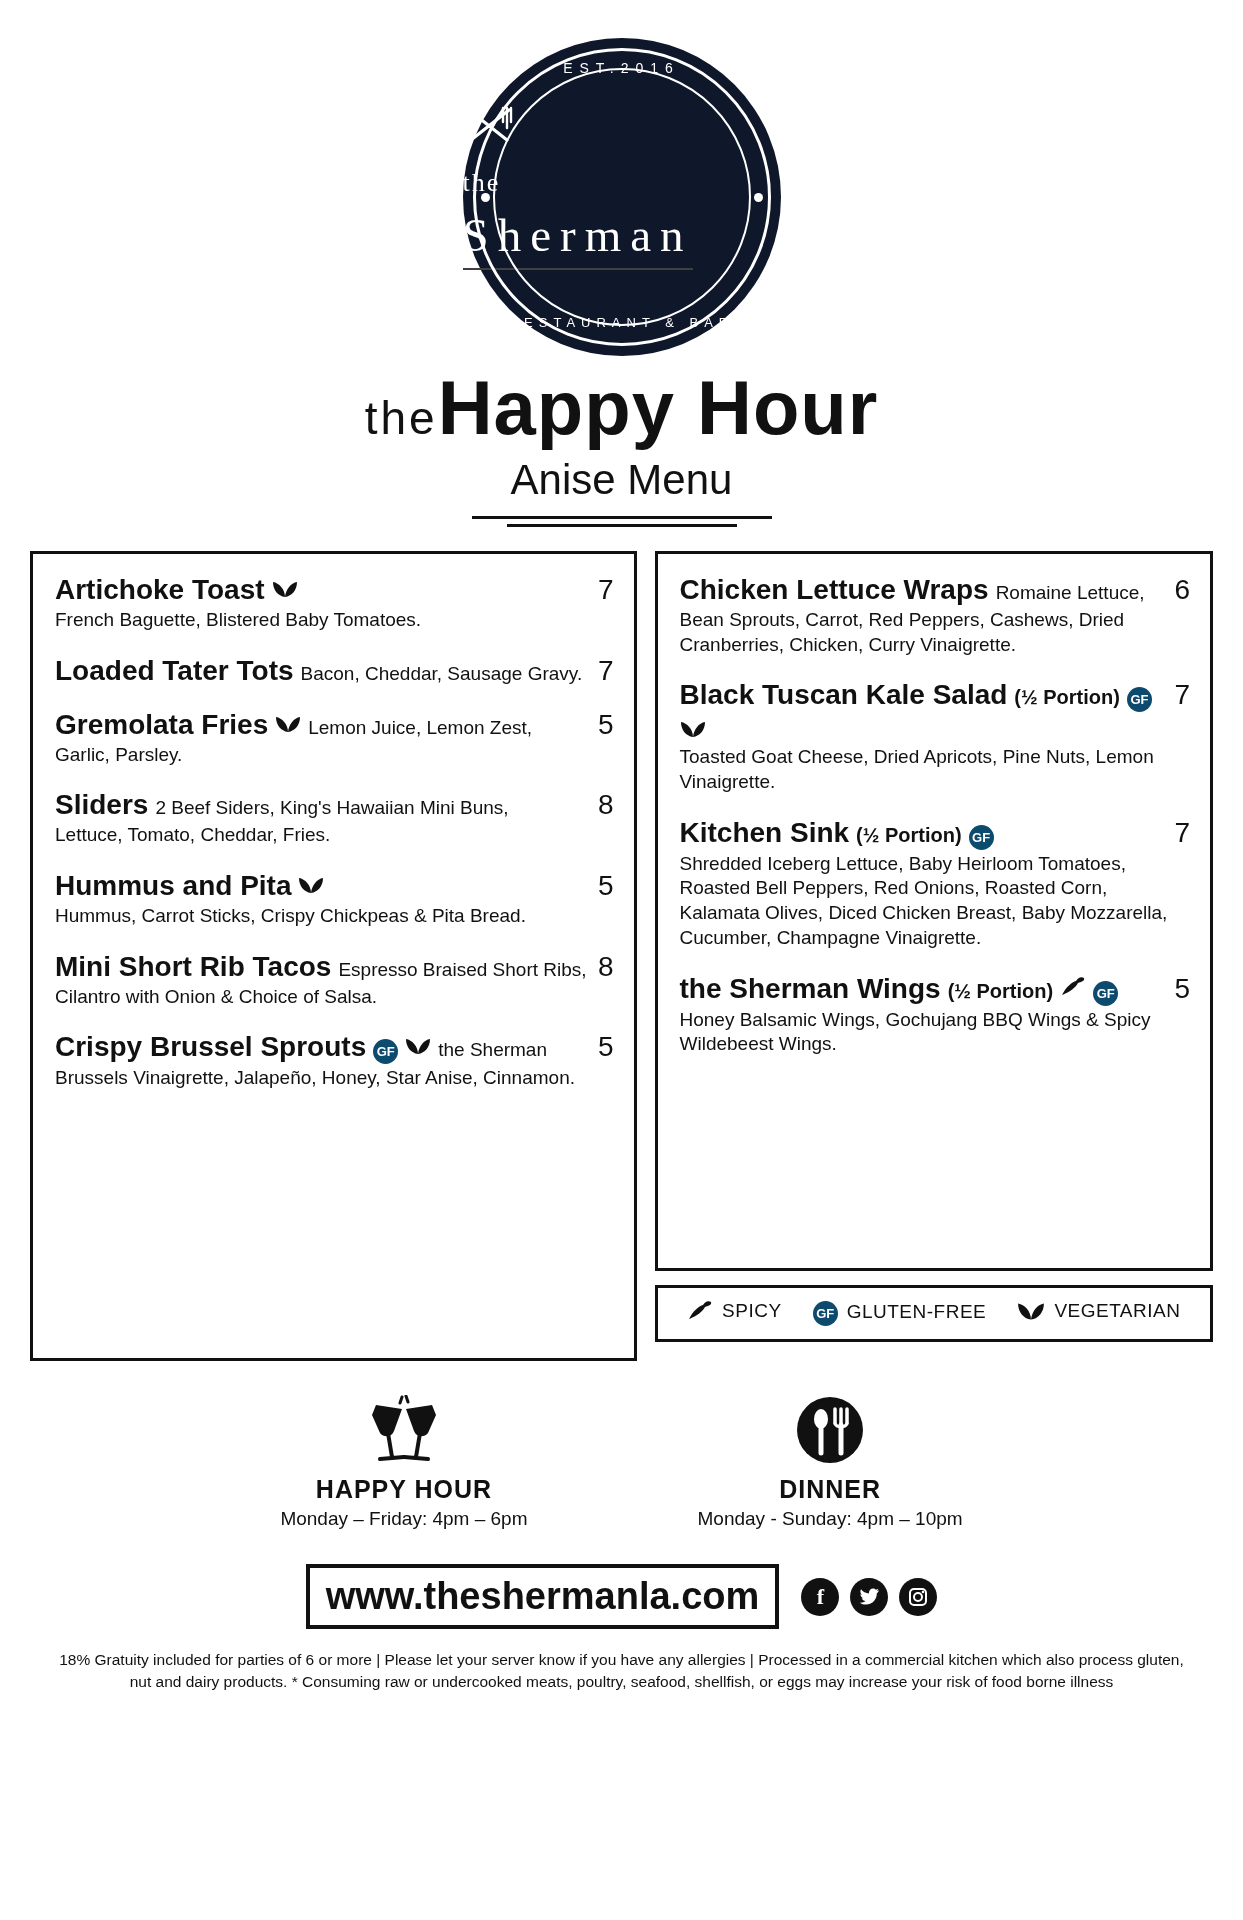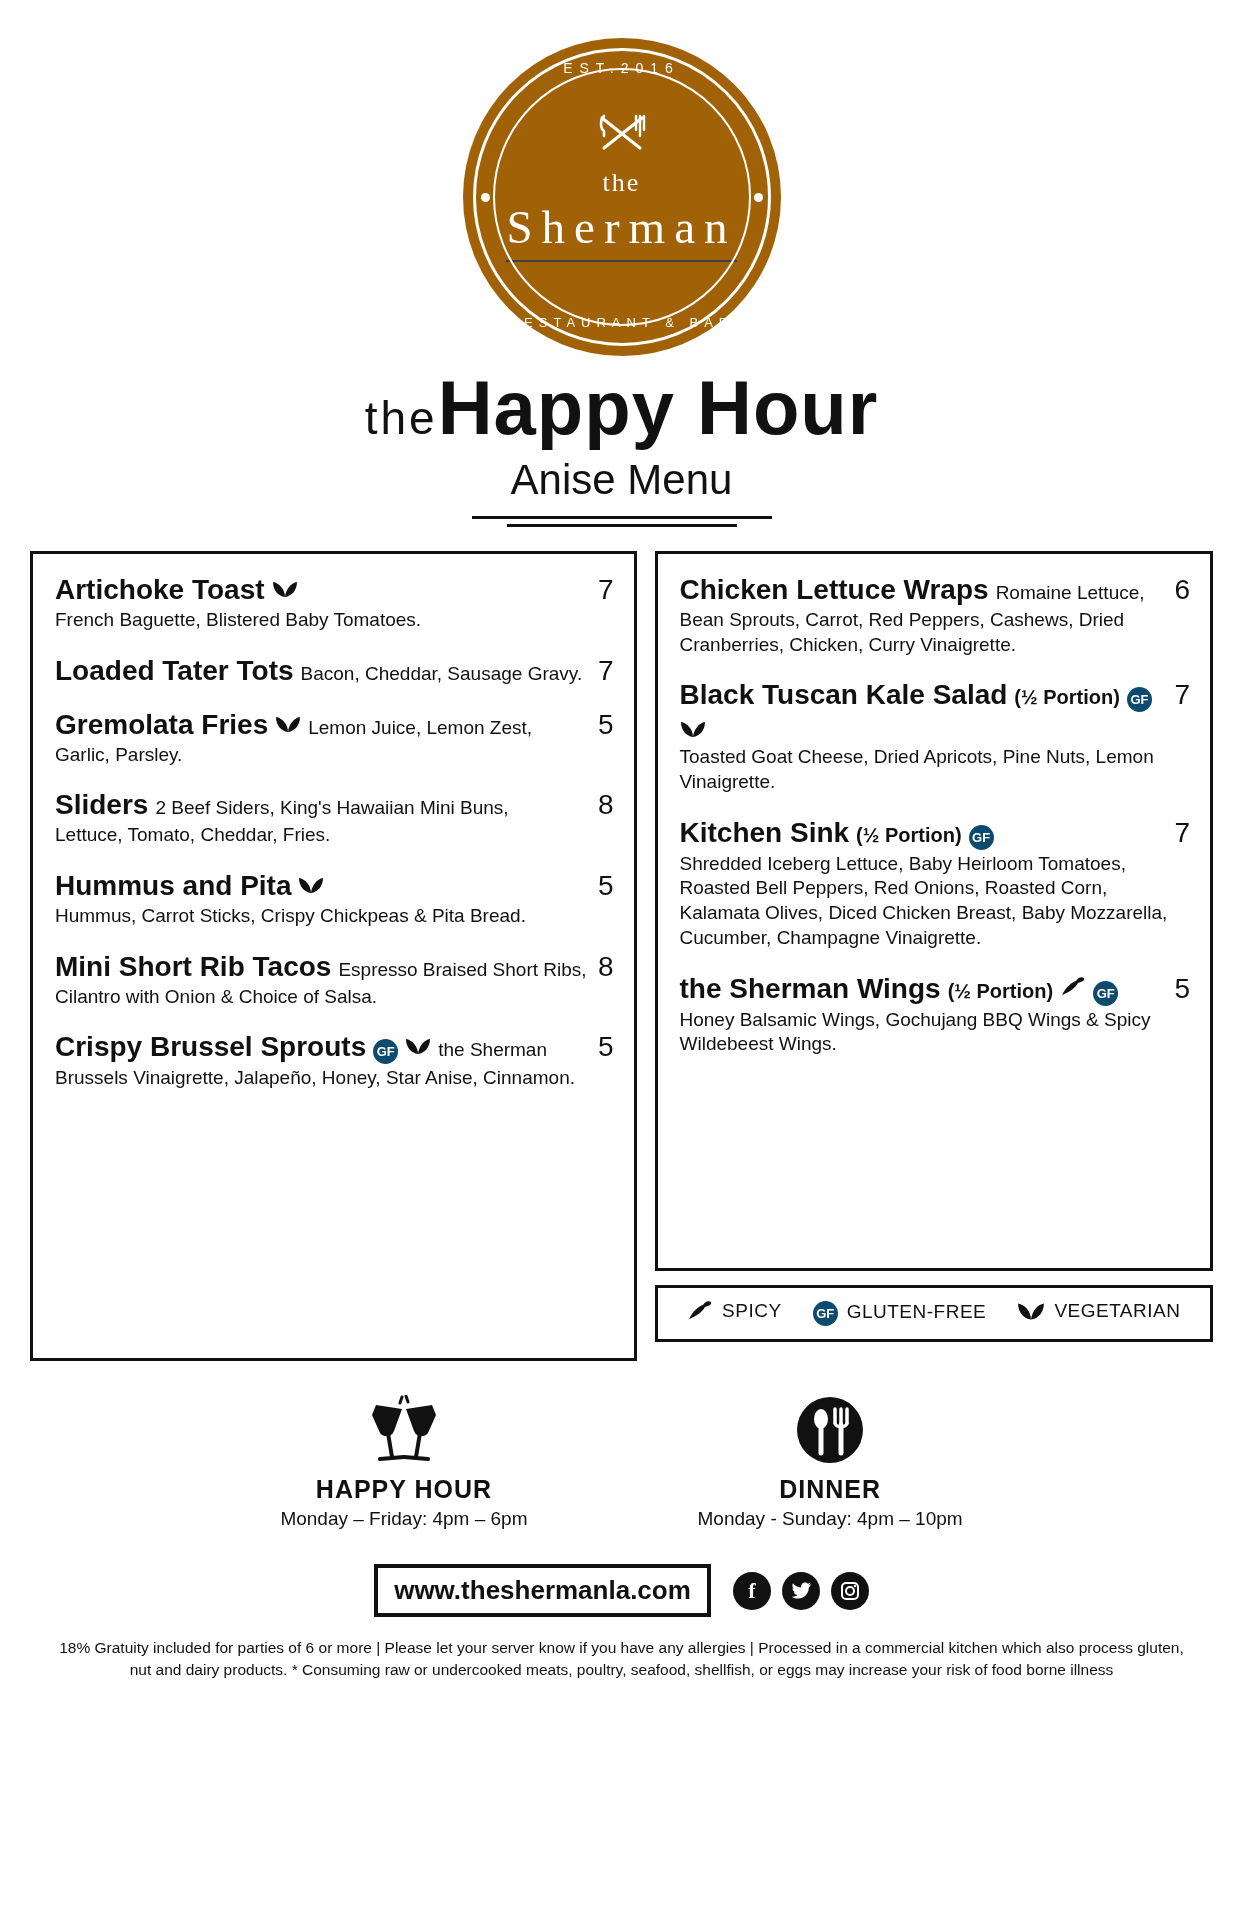--- a/index.html
+++ b/index.html
@@ -26,26 +26,27 @@
   
   .logo-wrap {
     display: flex;
     justify-content: center;
     padding-top: 38px;
   }
   .logo {
     width: 318px;
     height: 318px;
     border-radius: 50%;
-    background: #a16207;
+    background: #0f172a;
     position: relative;
     display: flex;
-    align-items: center;
+    align-items: flex-start;
     justify-content: center;
     flex-direction: column;
+    gap: 8px;
   }
   .logo .ring-outer {
     position: absolute;
     inset: 10px;
     border: 3px solid #ffffff;
     border-radius: 50%;
   }
   .logo .ring-inner {
     position: absolute;
     inset: 30px;
@@ -256,21 +257,21 @@
   .footer {
     display: flex;
     align-items: center;
     justify-content: center;
     gap: 22px;
     margin-top: 34px;
   }
   .website {
     border: 4px solid #111;
     padding: 7px 16px;
-    font-size: 26px;
+    font-size: 38px;
     font-weight: 700;
     letter-spacing: 0px;
   }
   .social-icons { display: flex; gap: 11px; align-items: center; }
   .social {
     width: 38px; height: 38px;
     background: #111;
     border-radius: 50%;
     color: #fff;
     display: flex;

